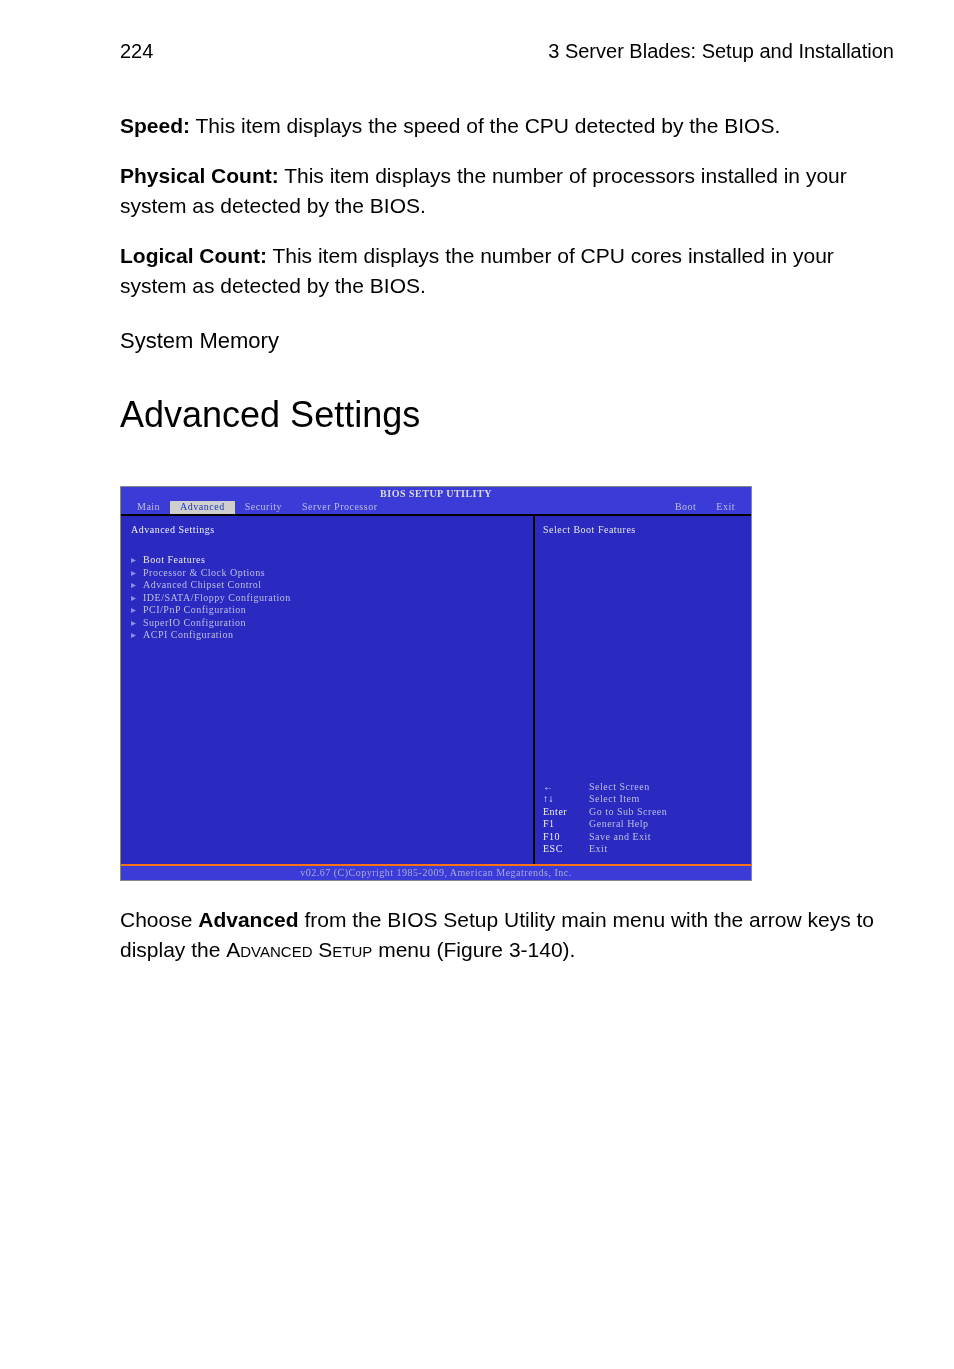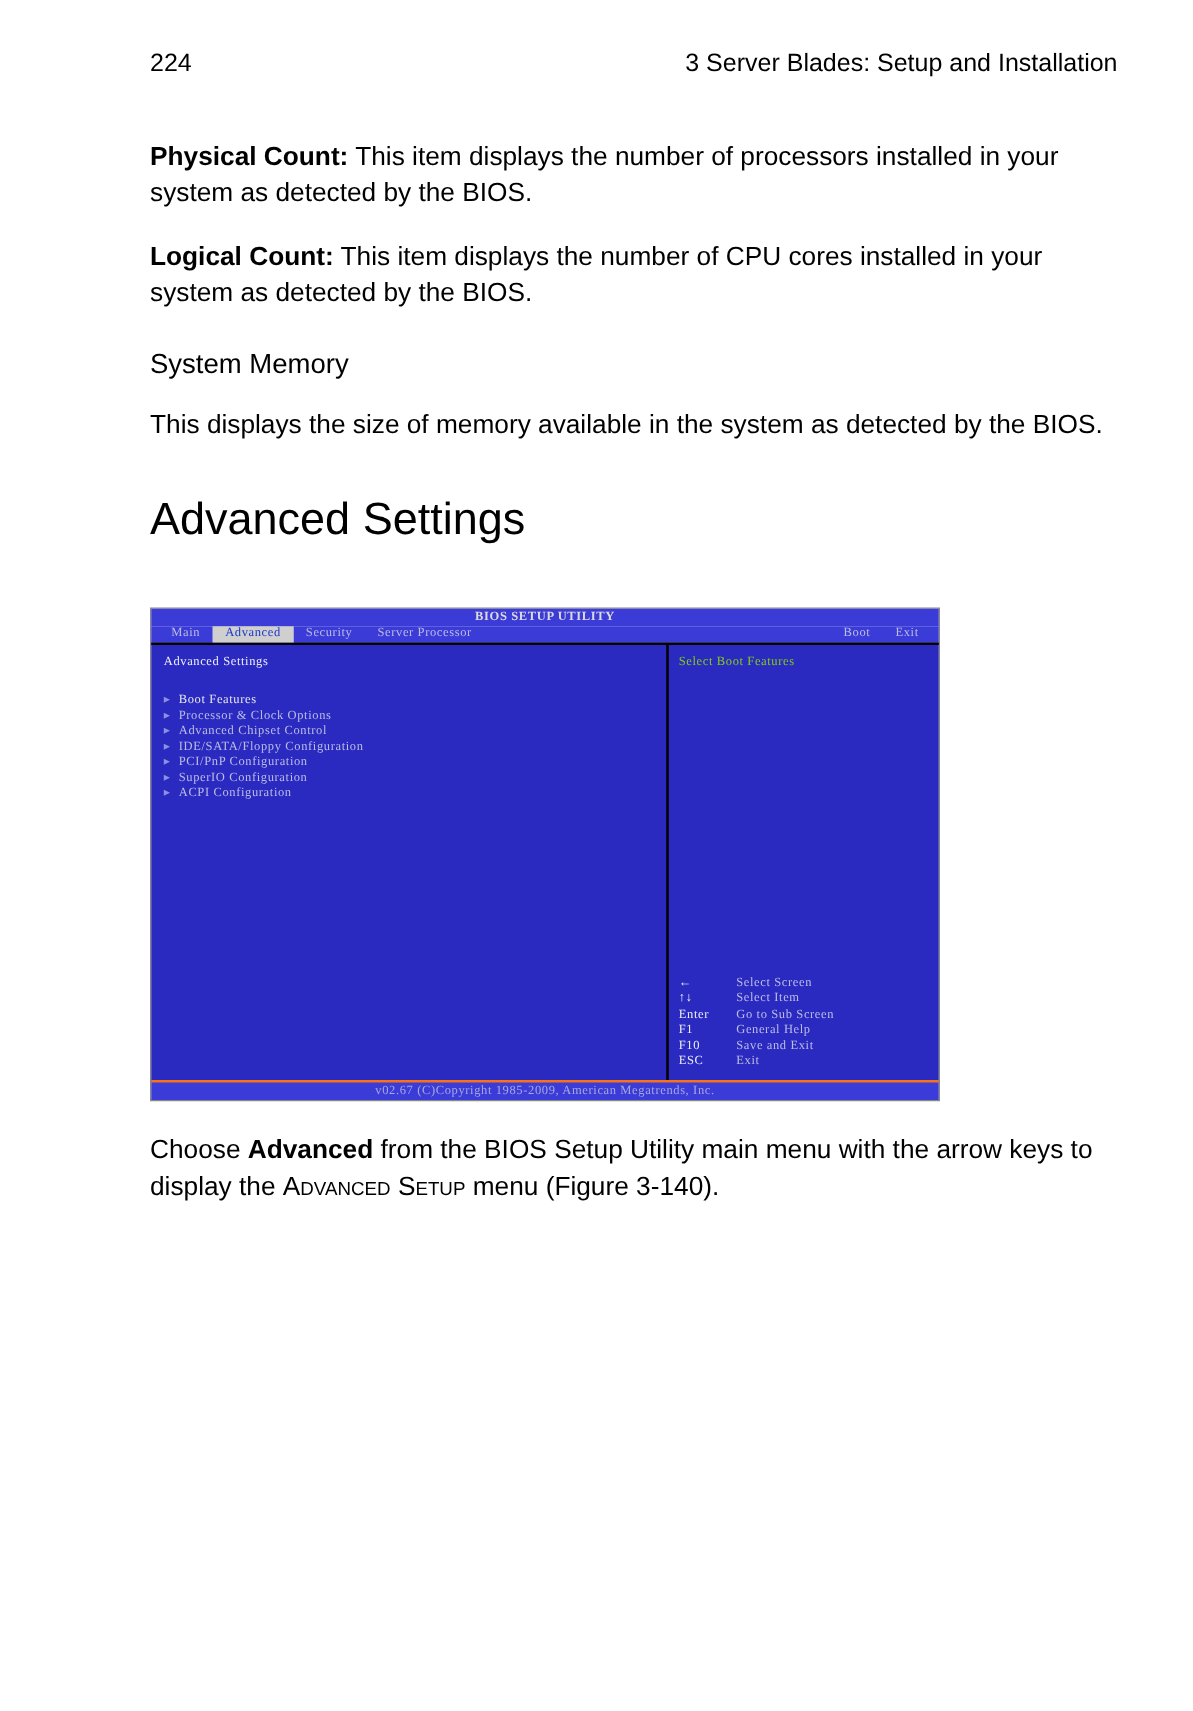--- a/index.html
+++ b/index.html
@@ -96,21 +96,21 @@
   .bios-heading {
     color: #efeff9;
     margin-bottom: 18px;
   }
   .bios-item {
     color: #bdbde6;
     white-space: pre;
   }
   .bios-item.sel { color: #e8e8e8; }
   .arrow { color:#8e8ee2; display:inline-block; width:12px; }
-  .bios-help-top { color: #84cc16; }
+  .bios-help-top { color: #e5e5e5; }
   .bios-help-bottom {}
   .bios-key { color:#efeff9; display:inline-block; width:46px; }
   .bios-footer {
     background: #3b3bd8;
     border-top: 2px solid #f97316;
     text-align: center;
     color: #a8a8e0;
     padding: 1px 0;
   }
   .smallcaps { font-variant: small-caps; }
@@ -118,31 +118,33 @@
 </head>
 <body>
 
 <div class="page">
 
   <div class="header-row">
     <span class="page-number">224</span>
     <span class="header-title">3 Server Blades: Setup and Installation</span>
   </div>
 
+  <p class="para">
+    <span class="bold">Speed:</span><span> This item displays the speed of the CPU detected by the BIOS.</span>
+  </p>
 
   <p class="para">
     <span class="bold">Physical Count:</span><span> This item displays the number of processors installed in your system as detected by the BIOS.</span>
   </p>
 
   <p class="para">
     <span class="bold">Logical Count:</span><span> This item displays the number of CPU cores installed in your system as detected by the BIOS.</span>
   </p>
 
   <div class="subhead">System Memory</div>
-  <p class="para">This displays the size of memory available in the system as detected by the BIOS.</p>
 
   <h2 class="section">Advanced Settings</h2>
 
   <div class="bios">
     <div class="bios-title">BIOS SETUP UTILITY</div>
     <div class="bios-tabs">
       <span class="bios-tab">Main</span>
       <span class="bios-tab sel">Advanced</span>
       <span class="bios-tab">Security</span>
       <span class="bios-tab">Server Processor</span>

